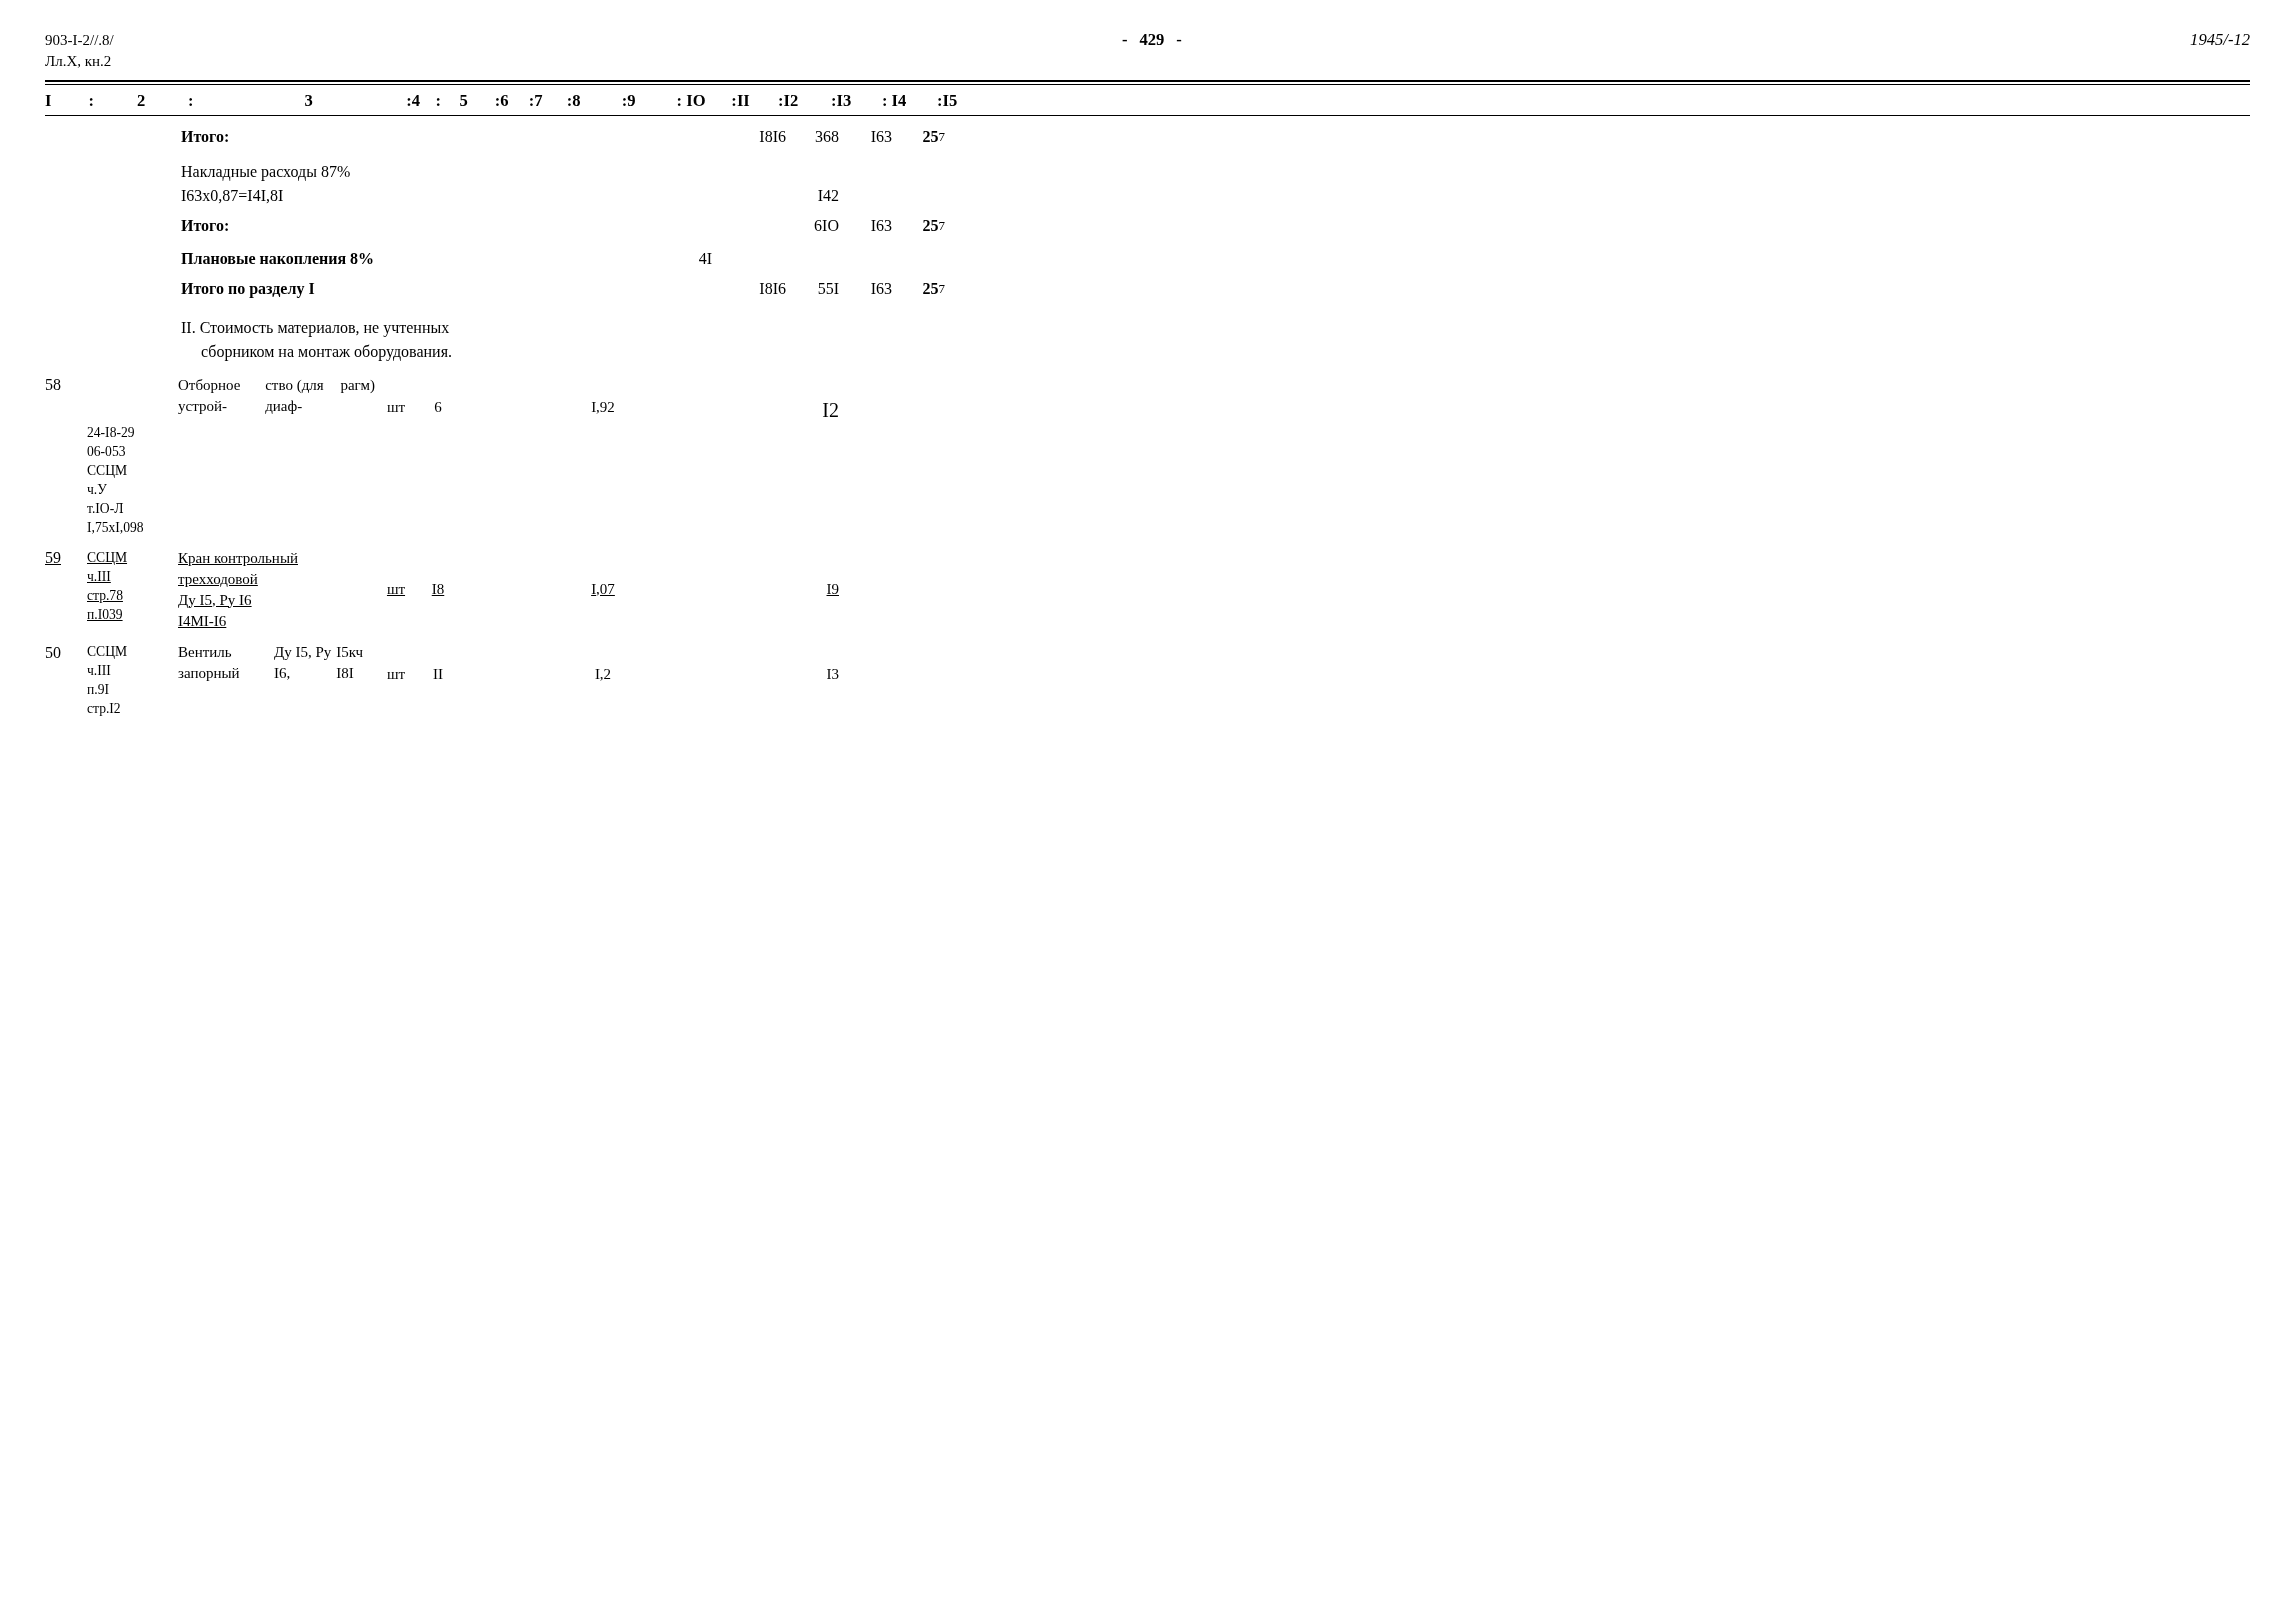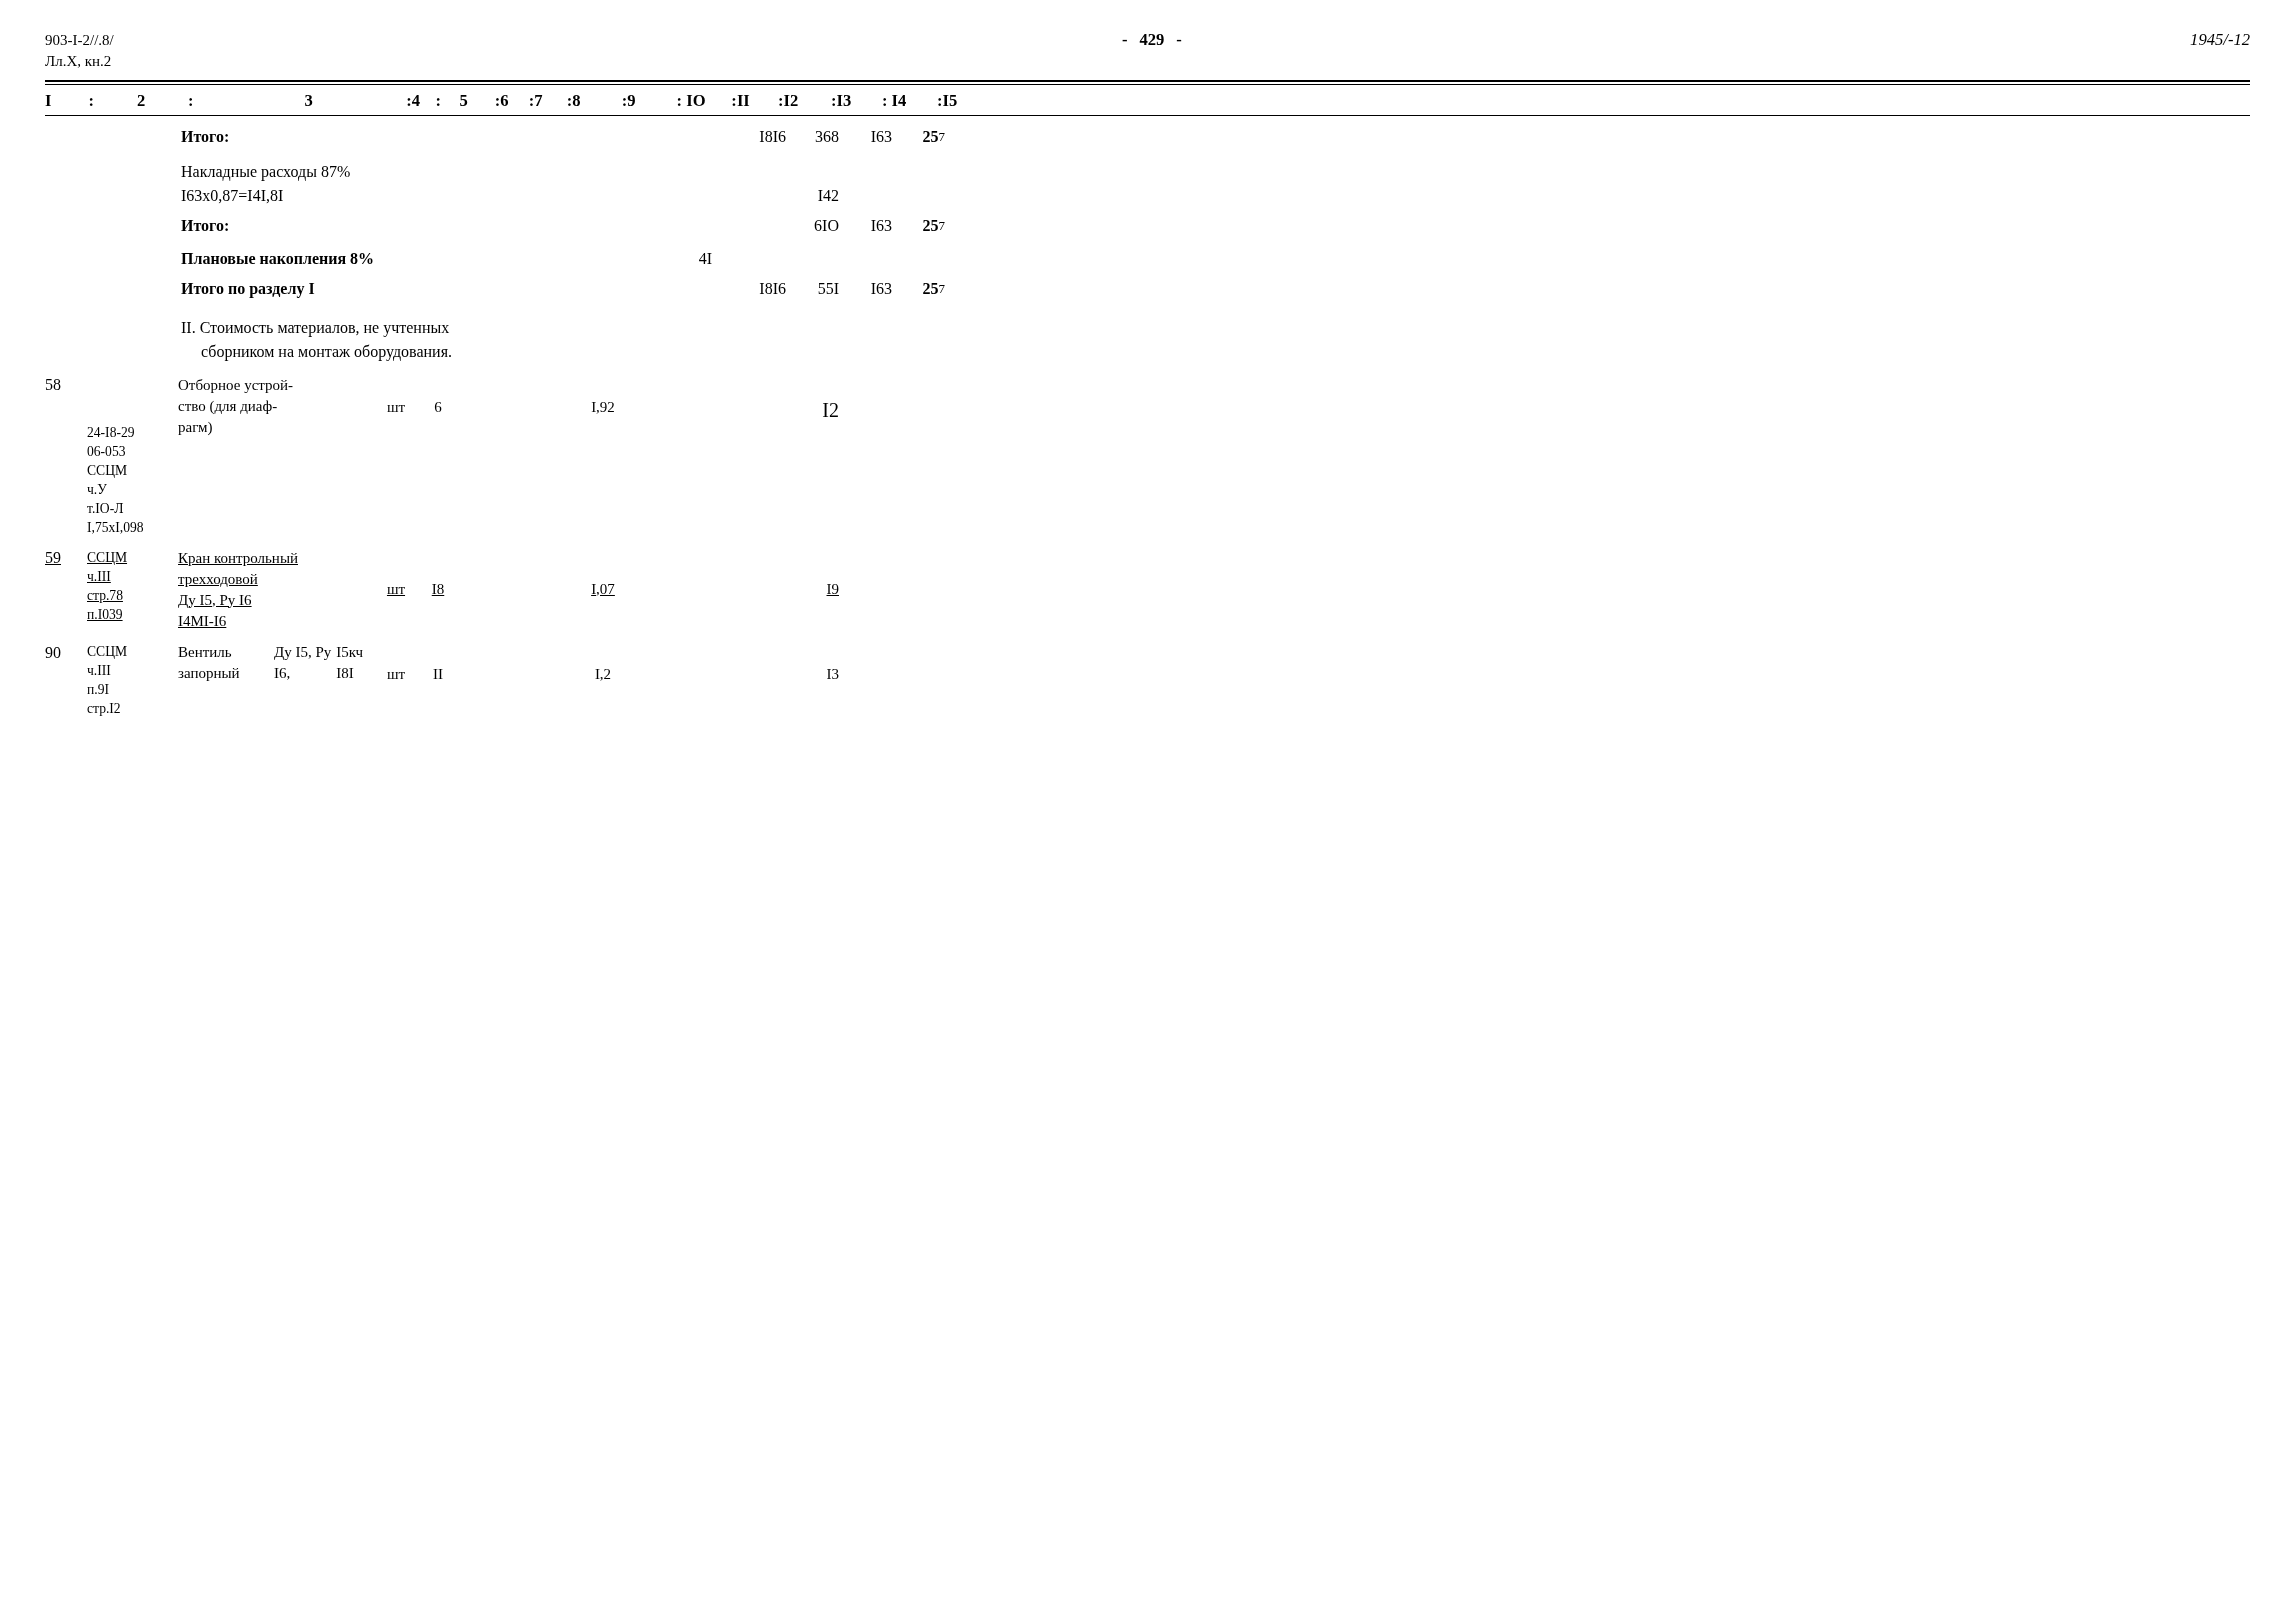--- a/index.html
+++ b/index.html
@@ -285,21 +285,21 @@
 <div class="row-entry" style="padding-top:3px; padding-bottom:3px;">
   <div class="col col-1" style="align-items:flex-start; padding-top:1.5px; font-size:16px;">58</div>
   <div class="col col-2" style="align-items:flex-start; justify-content:flex-start; flex-direction:column; font-size:13.6px; line-height:1.4;margin-top:48px;">
     <span>24-I8-29</span>
     <span>06-053</span>
     <span>ССЦМ</span>
     <span>ч.У</span>
     <span>т.IO-Л</span>
     <span>I,75xI,098</span>
   </div>
-  <div class="col col-3" style="align-items:flex-start; justify-content:flex-start; flex-direction:column; font-size:15px; line-height:1.4;">
+  <div class="col col-3" style="align-items:flex-start; justify-content:flex-start; font-size:15px; line-height:1.4;">
     <span>Отборное устрой-</span>
     <span>ство (для диаф-</span>
     <span>рагм)</span>
   </div>
   <div class="col col-4" style="align-items:flex-start; padding-top:24px; font-size:15px; justify-content:center;">шт</div>
   <div class="col col-5" style="align-items:flex-start; padding-top:24px; font-size:15px;">6</div>
   <div class="col col-6"></div>
   <div class="col col-7"></div>
   <div class="col col-8"></div>
   <div class="col col-9" style="align-items:flex-start; padding-top:24px; font-size:15px;">I,92</div>
@@ -333,21 +333,21 @@
   <div class="col col-9" style="align-items:flex-start; padding-top:33px; font-size:15px;">I,07</div>
   <div class="col col-10"></div>
   <div class="col col-11"></div>
   <div class="col col-12"></div>
   <div class="col col-13" style="align-items:flex-start; padding-top:33px; font-size:15px; justify-content:flex-end; padding-right:3px;">I9</div>
   <div class="col col-14"></div>
   <div class="col col-15"></div>
 </div>
 
 <div class="row-entry" style="padding-top:7.6px; padding-bottom:3px;">
-  <div class="col col-1" style="align-items:flex-start; padding-top:1.5px; font-size:16px;">90</div>
+  <div class="col col-1" style="align-items:flex-start; padding-top:1.5px; font-size:16px;">50</div>
   <div class="col col-2" style="align-items:flex-start; justify-content:flex-start; flex-direction:column; font-size:13.6px; line-height:1.4;">
     <span>ССЦМ</span>
     <span>ч.III</span>
     <span>п.9I</span>
     <span>стр.I2</span>
   </div>
   <div class="col col-3" style="align-items:flex-start; justify-content:flex-start; font-size:15px; line-height:1.4;">
     <span>Вентиль запорный</span>
     <span>Ду I5, Ру I6,</span>
     <span>I5кч I8I</span>

